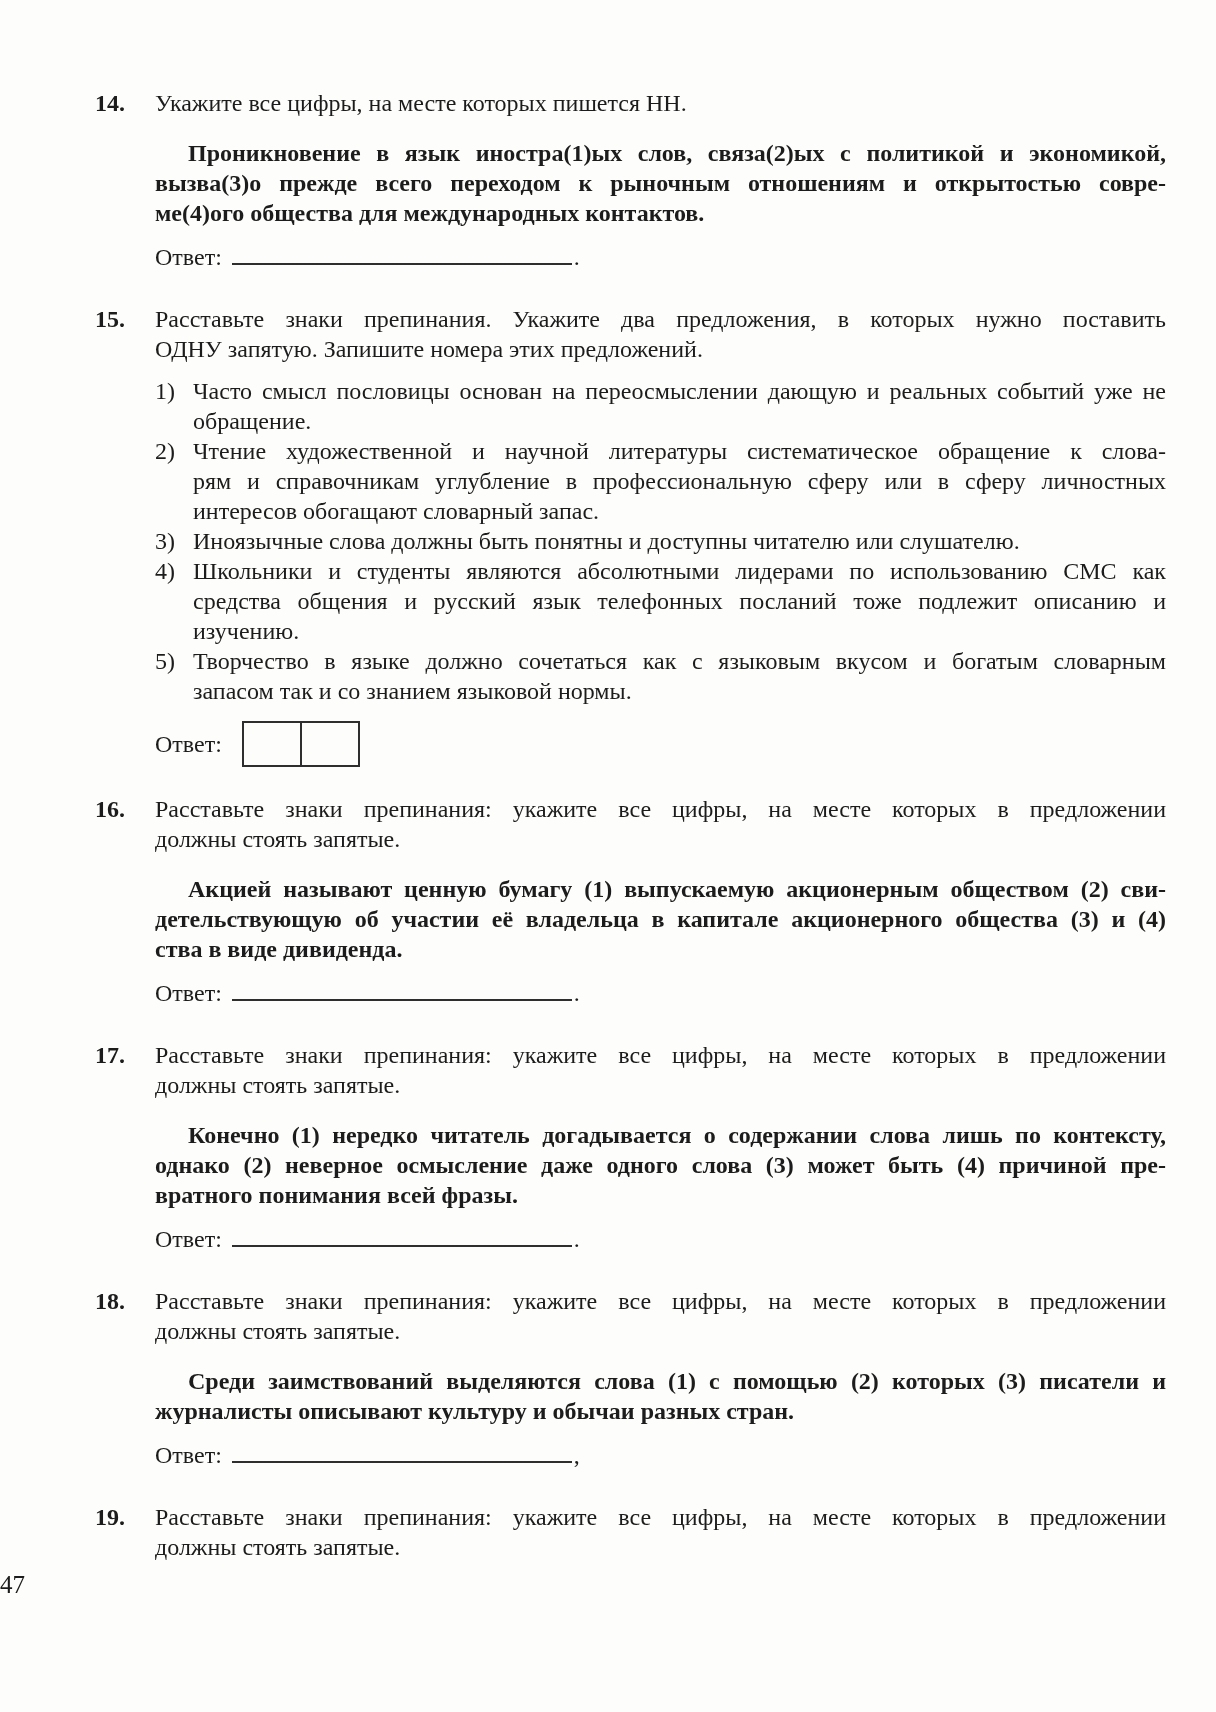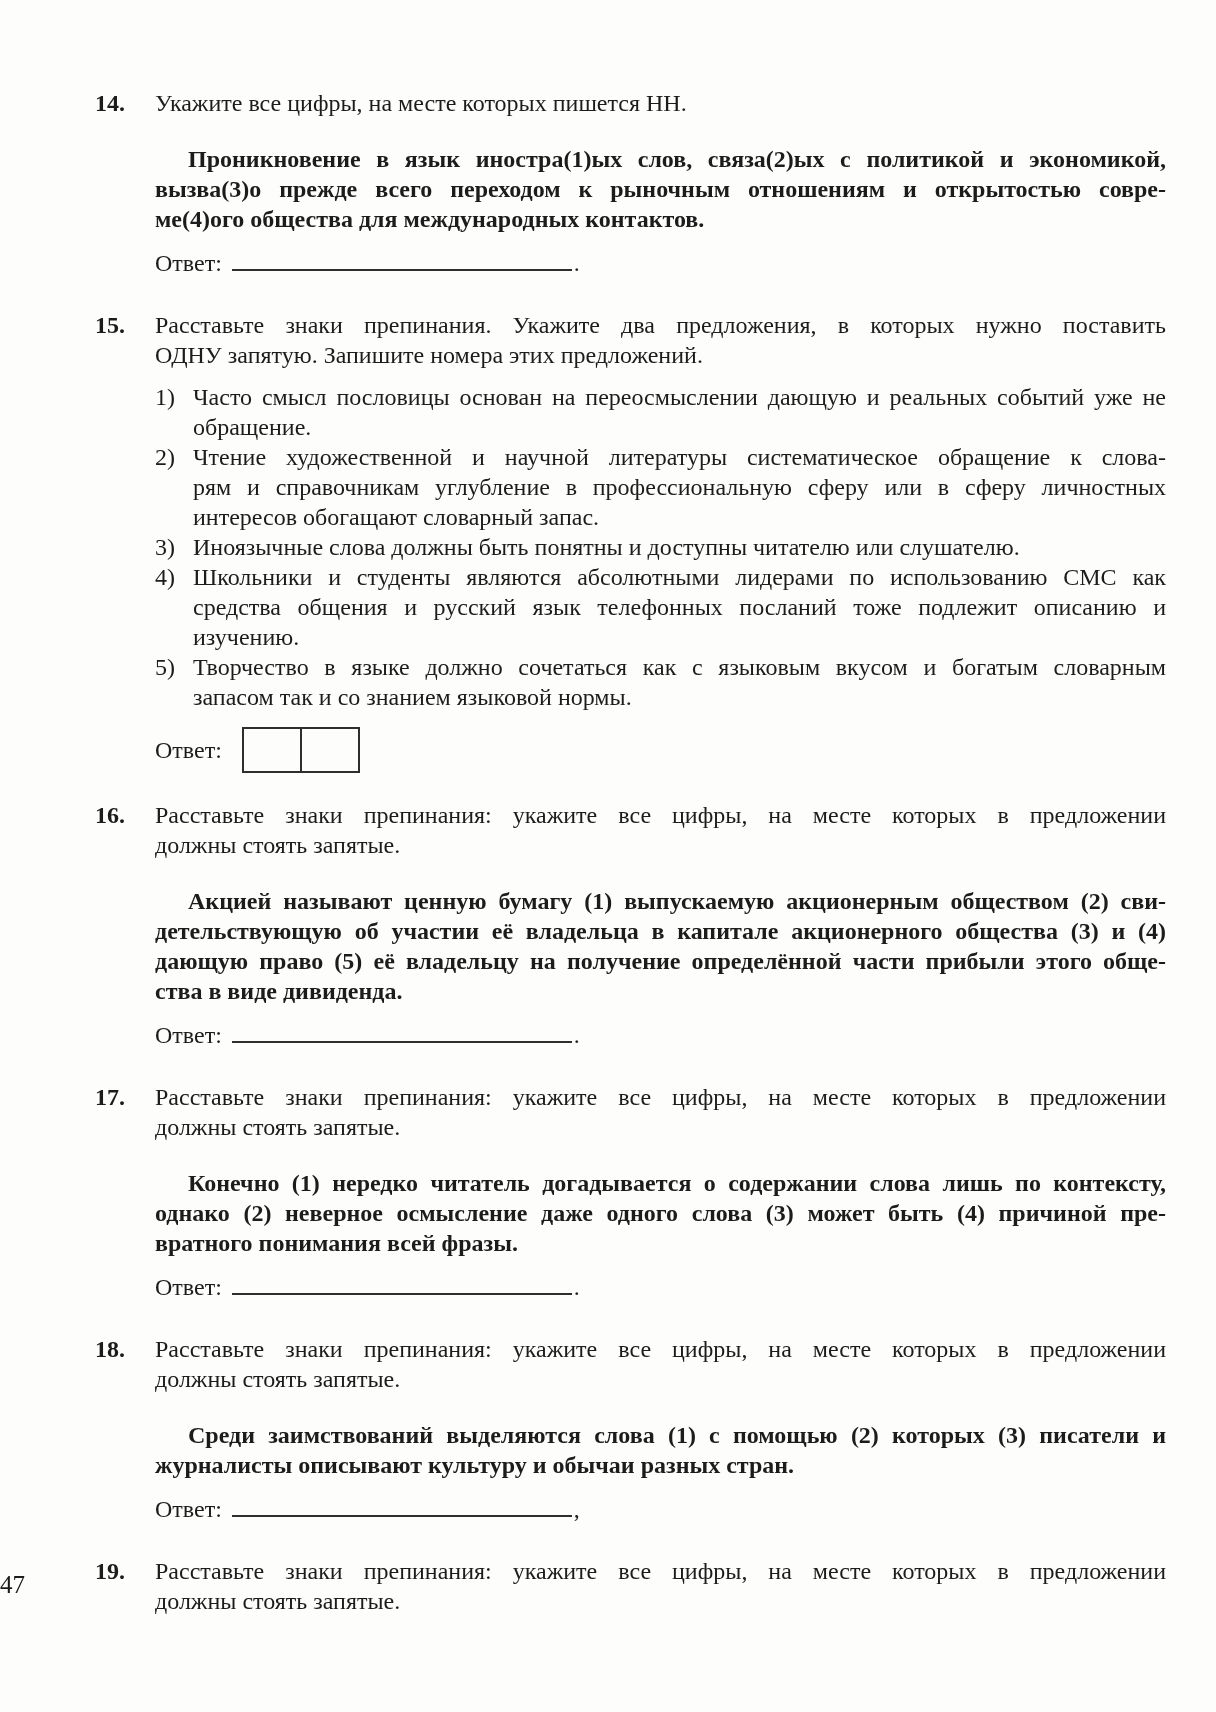--- a/index.html
+++ b/index.html
@@ -17,21 +17,21 @@
     color: #1c1c1c;
     font-size: 24px;
     line-height: 30px;
   }
   .q { display: flex; margin-bottom: 26px; }
   .qnum { flex: 0 0 60px; width: 60px; font-weight: bold; }
   .qbody { flex: 1; min-width: 0; }
   .line { margin: 0; }
   .jl { text-align: justify; text-align-last: justify; }
   .bold { font-weight: normal; }
-  .bpara { font-weight: bold; margin-top: 26px; font-family: Liberation Serif, serif; }
+  .bpara { font-weight: bold; margin-top: 20px; font-family: Liberation Serif, serif; }
   .ind { text-indent: 33px; }
   .items { margin-top: 12px; }
   .item { display: flex; }
   .inum { flex: 0 0 38px; width: 38px; }
   .itext { flex: 1; min-width: 0; }
   .answer { margin-top: 14px; height: 36px; }
   .alabel { margin-right: 10px; }
   .aline {
     display: inline-block;
     width: 340px;
@@ -123,21 +123,20 @@
   </section>
 
   <section class="q">
     <div class="qnum">16.</div>
     <div class="qbody">
       <div class="line jl"><span class="bold">Расставьте знаки препинания:</span><span> укажите все цифры, на месте которых в предложении</span></div>
       <div class="line">должны стоять запятые.</div>
       <div class="bpara">
         <div class="line jl ind">Акцией называют ценную бумагу (1) выпускаемую акционерным обществом (2) сви-</div>
         <div class="line jl">детельствующую об участии её владельца в капитале акционерного общества (3) и (4)</div>
-        <div class="line jl">дающую право (5) её владельцу на получение определённой части прибыли этого обще-</div>
         <div class="line">ства в виде дивиденда.</div>
       </div>
       <div class="answer"><span class="alabel">Ответ:</span><span class="aline"></span><span class="adot">.</span></div>
     </div>
   </section>
 
   <section class="q">
     <div class="qnum">17.</div>
     <div class="qbody">
       <div class="line jl"><span class="bold">Расставьте знаки препинания:</span><span> укажите все цифры, на месте которых в предложении</span></div>

